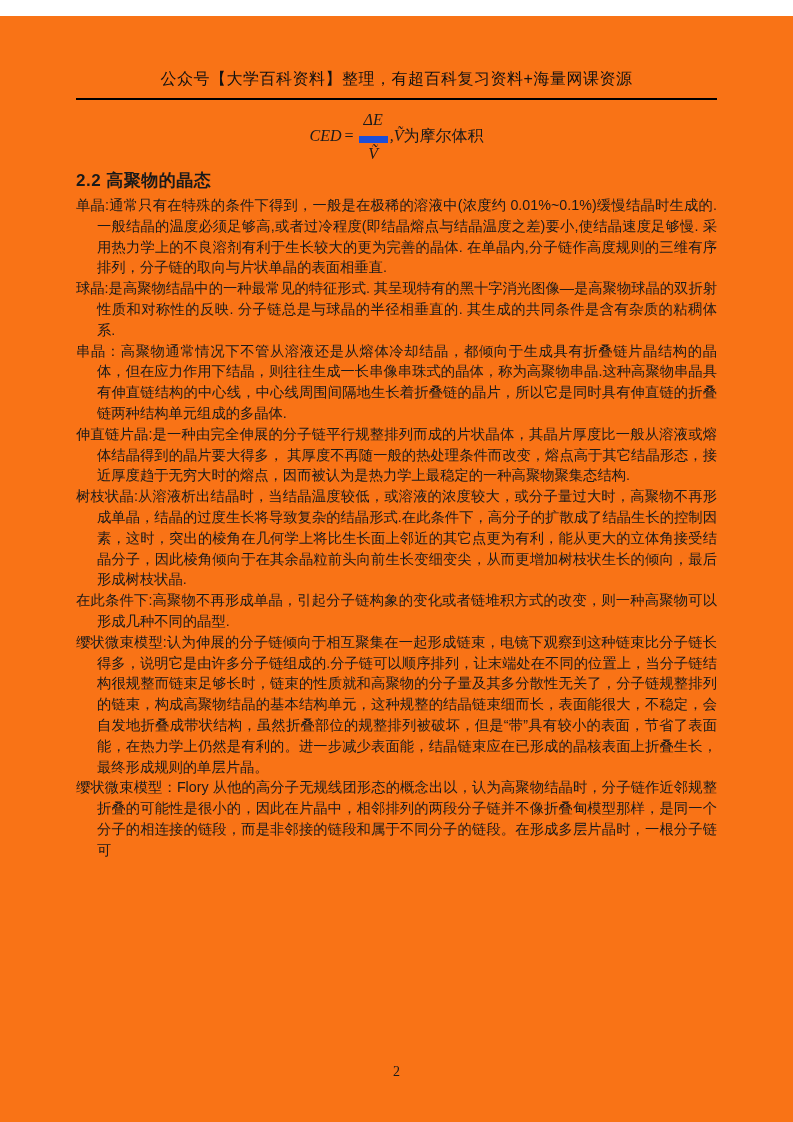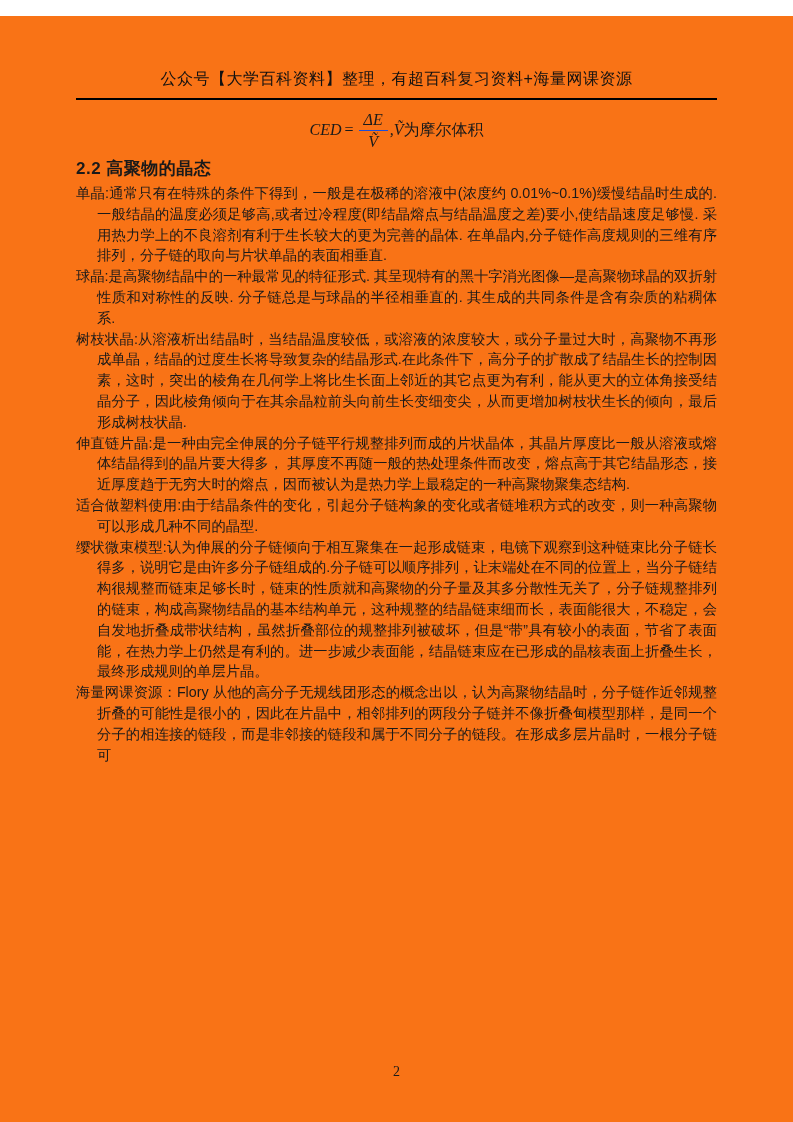--- a/index.html
+++ b/index.html
@@ -49,22 +49,22 @@
   .f-eq { font-style: normal; padding: 0 3px; }
   .frac {
     display: inline-block;
     vertical-align: middle;
     text-align: center;
     font-style: italic;
     margin: 0 2px;
   }
   .frac .num {
     display: block;
-    padding: 0 5px 0 5px;
-    border-bottom: 1px solid #1d4ed8;
+    padding: 0 5px 6px 5px;
+    border-bottom: 7px solid #1d4ed8;
   }
   .frac .den { display: block; padding-top: 1px; }
   .f-note { font-style: normal; }
   .section-heading {
     font-size: 17px;
     line-height: 21px;
     font-weight: bold;
     margin: 2px 0 4px 0;
     letter-spacing: 0.5px;
   }
@@ -93,22 +93,23 @@
   <hr class="header-rule">
 
 
   <div class="formula"><span class="f-var">CED</span><span class="f-eq">=</span><span class="frac"><span class="num">ΔE</span><span class="den">Ṽ</span></span><span class="f-var">,Ṽ</span><span class="f-note">为摩尔体积</span></div>
 
   <h2 class="section-heading">2.2 高聚物的晶态</h2>
 
   <div class="body-text">
     <p class="def"><b class="term">单晶:</b><span>通常只有在特殊的条件下得到，一般是在极稀的溶液中(浓度约 0.01%~0.1%)缓慢结晶时生成的. 一般结晶的温度必须足够高,或者过冷程度(即结晶熔点与结晶温度之差)要小,使结晶速度足够慢. 采用热力学上的不良溶剂有利于生长较大的更为完善的晶体. 在单晶内,分子链作高度规则的三维有序排列，分子链的取向与片状单晶的表面相垂直.</span></p>
     <p class="def"><b class="term">球晶:</b><span>是高聚物结晶中的一种最常见的特征形式. 其呈现特有的黑十字消光图像—是高聚物球晶的双折射性质和对称性的反映. 分子链总是与球晶的半径相垂直的. 其生成的共同条件是含有杂质的粘稠体系.</span></p>
+    <p class="def"><b class="term">串晶：</b><span>高聚物通常情况下不管从溶液还是从熔体冷却结晶，都倾向于生成具有折叠链片晶结构的晶体，但在应力作用下结晶，则往往生成一长串像串珠式的晶体，称为高聚物串晶.这种高聚物串晶具有伸直链结构的中心线，中心线周围间隔地生长着折叠链的晶片，所以它是同时具有伸直链的折叠链两种结构单元组成的多晶体.</span></p>
+    <p class="def"><b class="term">伸直链片晶:</b><span>是一种由完全伸展的分子链平行规整排列而成的片状晶体，其晶片厚度比一般从溶液或熔体结晶得到的晶片要大得多， 其厚度不再随一般的热处理条件而改变，熔点高于其它结晶形态，接近厚度趋于无穷大时的熔点，因而被认为是热力学上最稳定的一种高聚物聚集态结构.</span></p>
     <p class="def"><b class="term">树枝状晶:</b><span>从溶液析出结晶时，当结晶温度较低，或溶液的浓度较大，或分子量过大时，高聚物不再形成单晶，结晶的过度生长将导致复杂的结晶形式.在此条件下，高分子的扩散成了结晶生长的控制因素，这时，突出的棱角在几何学上将比生长面上邻近的其它点更为有利，能从更大的立体角接受结晶分子，因此棱角倾向于在其余晶粒前头向前生长变细变尖，从而更增加树枝状生长的倾向，最后形成树枝状晶.</span></p>
-    <p class="def"><b class="term">伸直链片晶:</b><span>是一种由完全伸展的分子链平行规整排列而成的片状晶体，其晶片厚度比一般从溶液或熔体结晶得到的晶片要大得多， 其厚度不再随一般的热处理条件而改变，熔点高于其它结晶形态，接近厚度趋于无穷大时的熔点，因而被认为是热力学上最稳定的一种高聚物聚集态结构.</span></p>
-    <p class="def"><b class="term">适合做塑料使用:</b><span>由于结晶条件的变化，引起分子链构象的变化或者链堆积方式的改变，则一种高聚物可以形成几种不同的晶型.</span></p>
+    <p class="def"><b class="term">在此条件下:</b><span>高聚物不再形成单晶，引起分子链构象的变化或者链堆积方式的改变，则一种高聚物可以形成几种不同的晶型.</span></p>
     <p class="def"><b class="term">缨状微束模型:</b><span>认为伸展的分子链倾向于相互聚集在一起形成链束，电镜下观察到这种链束比分子链长得多，说明它是由许多分子链组成的.分子链可以顺序排列，让末端处在不同的位置上，当分子链结构很规整而链束足够长时，链束的性质就和高聚物的分子量及其多分散性无关了，分子链规整排列的链束，构成高聚物结晶的基本结构单元，这种规整的结晶链束细而长，表面能很大，不稳定，会自发地折叠成带状结构，虽然折叠部位的规整排列被破坏，但是“带”具有较小的表面，节省了表面能，在热力学上仍然是有利的。进一步减少表面能，结晶链束应在已形成的晶核表面上折叠生长，最终形成规则的单层片晶。</span></p>
-    <p class="def"><b class="term">海量网课资源：</b><span>Flory 从他的高分子无规线团形态的概念出以，认为高聚物结晶时，分子链作近邻规整折叠的可能性是很小的，因此在片晶中，相邻排列的两段分子链并不像折叠甸模型那样，是同一个分子的相连接的链段，而是非邻接的链段和属于不同分子的链段。在形成多层片晶时，一根分子链可</span></p>
+    <p class="def"><b class="term">缨状微束模型：</b><span>Flory 从他的高分子无规线团形态的概念出以，认为高聚物结晶时，分子链作近邻规整折叠的可能性是很小的，因此在片晶中，相邻排列的两段分子链并不像折叠甸模型那样，是同一个分子的相连接的链段，而是非邻接的链段和属于不同分子的链段。在形成多层片晶时，一根分子链可</span></p>
   </div>
 
   <div class="page-number">2</div>
 
 </div>
 
 </body></html>

